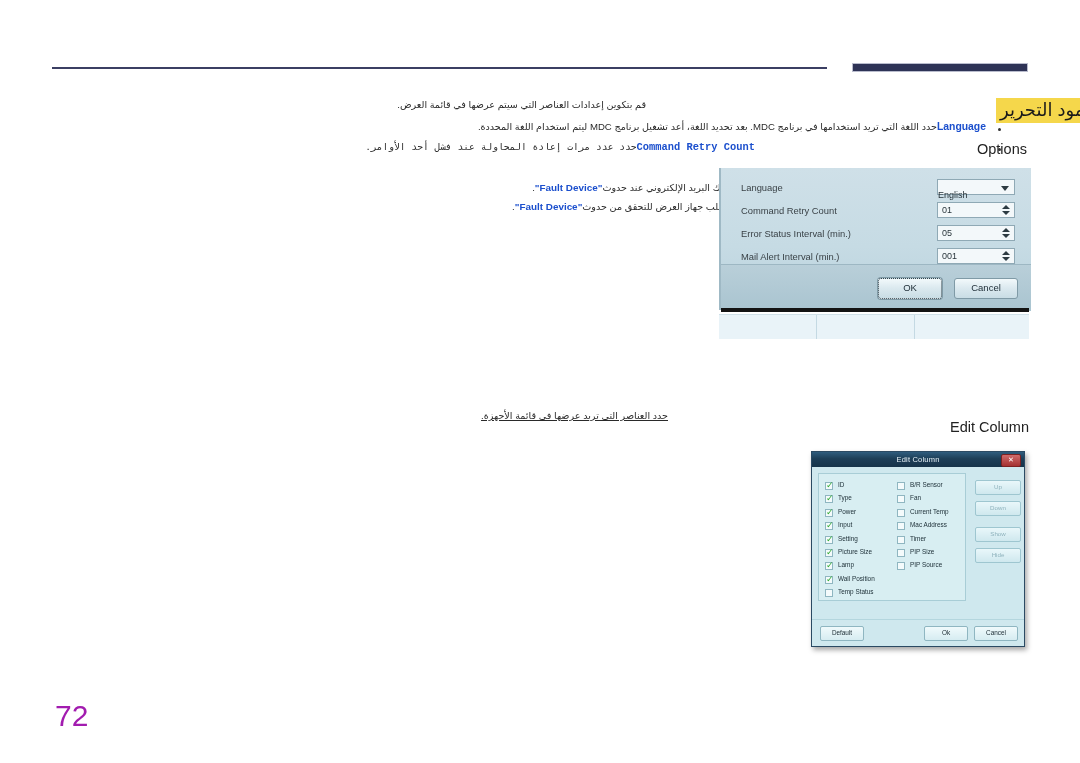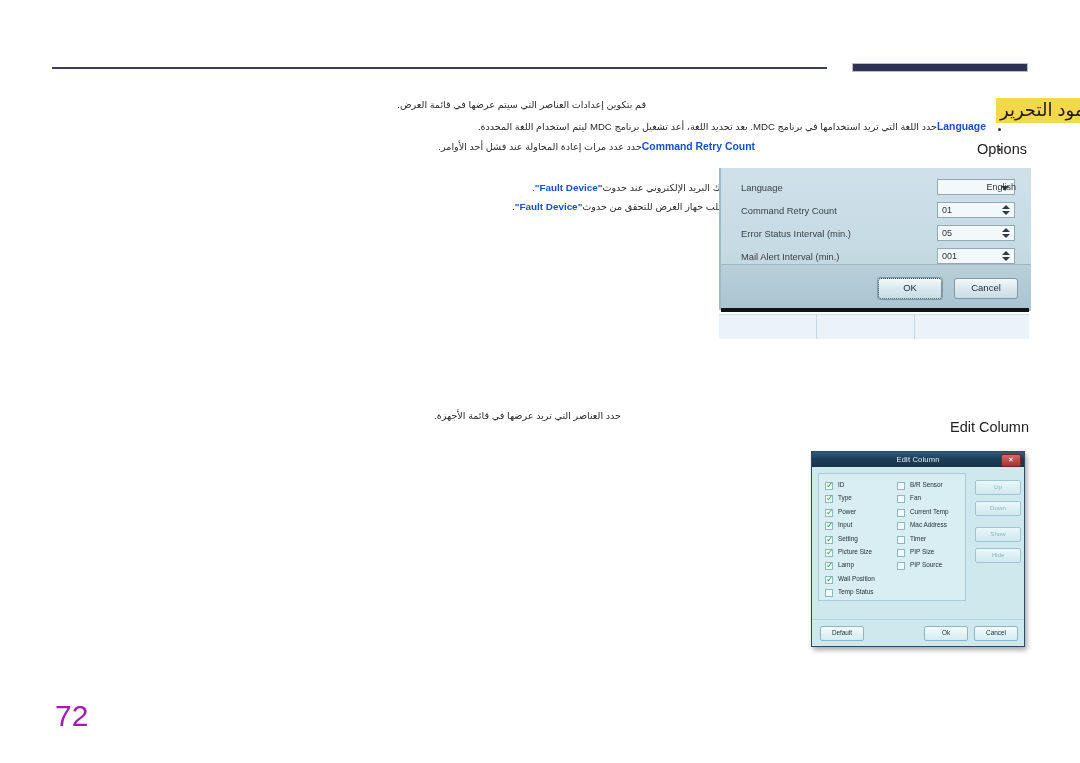--- a/index.html
+++ b/index.html
@@ -42,24 +42,24 @@
   }
   .bullet{
     position:absolute;width:3px;height:3px;border-radius:50%;
     background:#333;
   }
   .kw{color:#1b4fcd;font-weight:bold;font-size:10.4px;}
   .kw2{color:#1b4fcd;font-weight:bold;font-size:9.9px;}
 
   #ar-intro{right:434px;top:99px;}
   #ar-l1{right:94px;top:120px;margin-left:34px;}
-  #ar-l2{right:325px;top:140px;}
+  #ar-l2{right:325px;top:140px;font-family:Liberation Mono, monospace;}
   #ar-l3{right:172px;top:160px;margin-top:40px;}
   #ar-l4{right:172px;top:181px;}
-  #ar-mid{right:459px;top:410px;}
+  #ar-mid{right:412px;top:410px;text-decoration:underline;}
 
   #b1{right:79px;top:128px;}
   #b2{right:79px;top:148px;}
   #b3{right:79px;top:168px;}
   #b4{right:79px;top:189px;}
 
   
   .page-num{
     position:absolute;left:55px;top:699px;
     font-size:30px;color:#a21caf;direction:ltr;letter-spacing:0px;
@@ -81,21 +81,21 @@
     position:absolute;left:0;top:4px;font-size:9.4px;color:#3a4247;
     white-space:nowrap;
   }
   .opt-field{
     position:absolute;left:196px;top:1px;width:78px;height:16px;
     background:#f3f8fa;border:1px solid #8fa9b5;box-sizing:border-box;
   }
   .opt-field .val{
     position:absolute;left:4px;top:2px;font-size:9px;color:#29353b;
   }
-  .opt-field.center .val{left:16px;width:62px;text-align:right;}
+  .opt-field.center .val{left:0;width:62px;text-align:left;margin-top:8px;}
   .caret{
     position:absolute;right:5px;top:6px;width:0;height:0;
     border-left:4px solid transparent;border-right:4px solid transparent;
     border-top:5px solid #2d3b42;
   }
   .spin{position:absolute;right:5px;top:2px;width:7px;height:12px;}
   .spin i{display:block;width:0;height:0;margin:0 auto;}
   .spin .up{border-left:4px solid transparent;border-right:4px solid transparent;border-bottom:4px solid #2d3b42;}
   .spin .dn{border-left:4px solid transparent;border-right:4px solid transparent;border-top:4px solid #2d3b42;margin-top:2px;}
 

